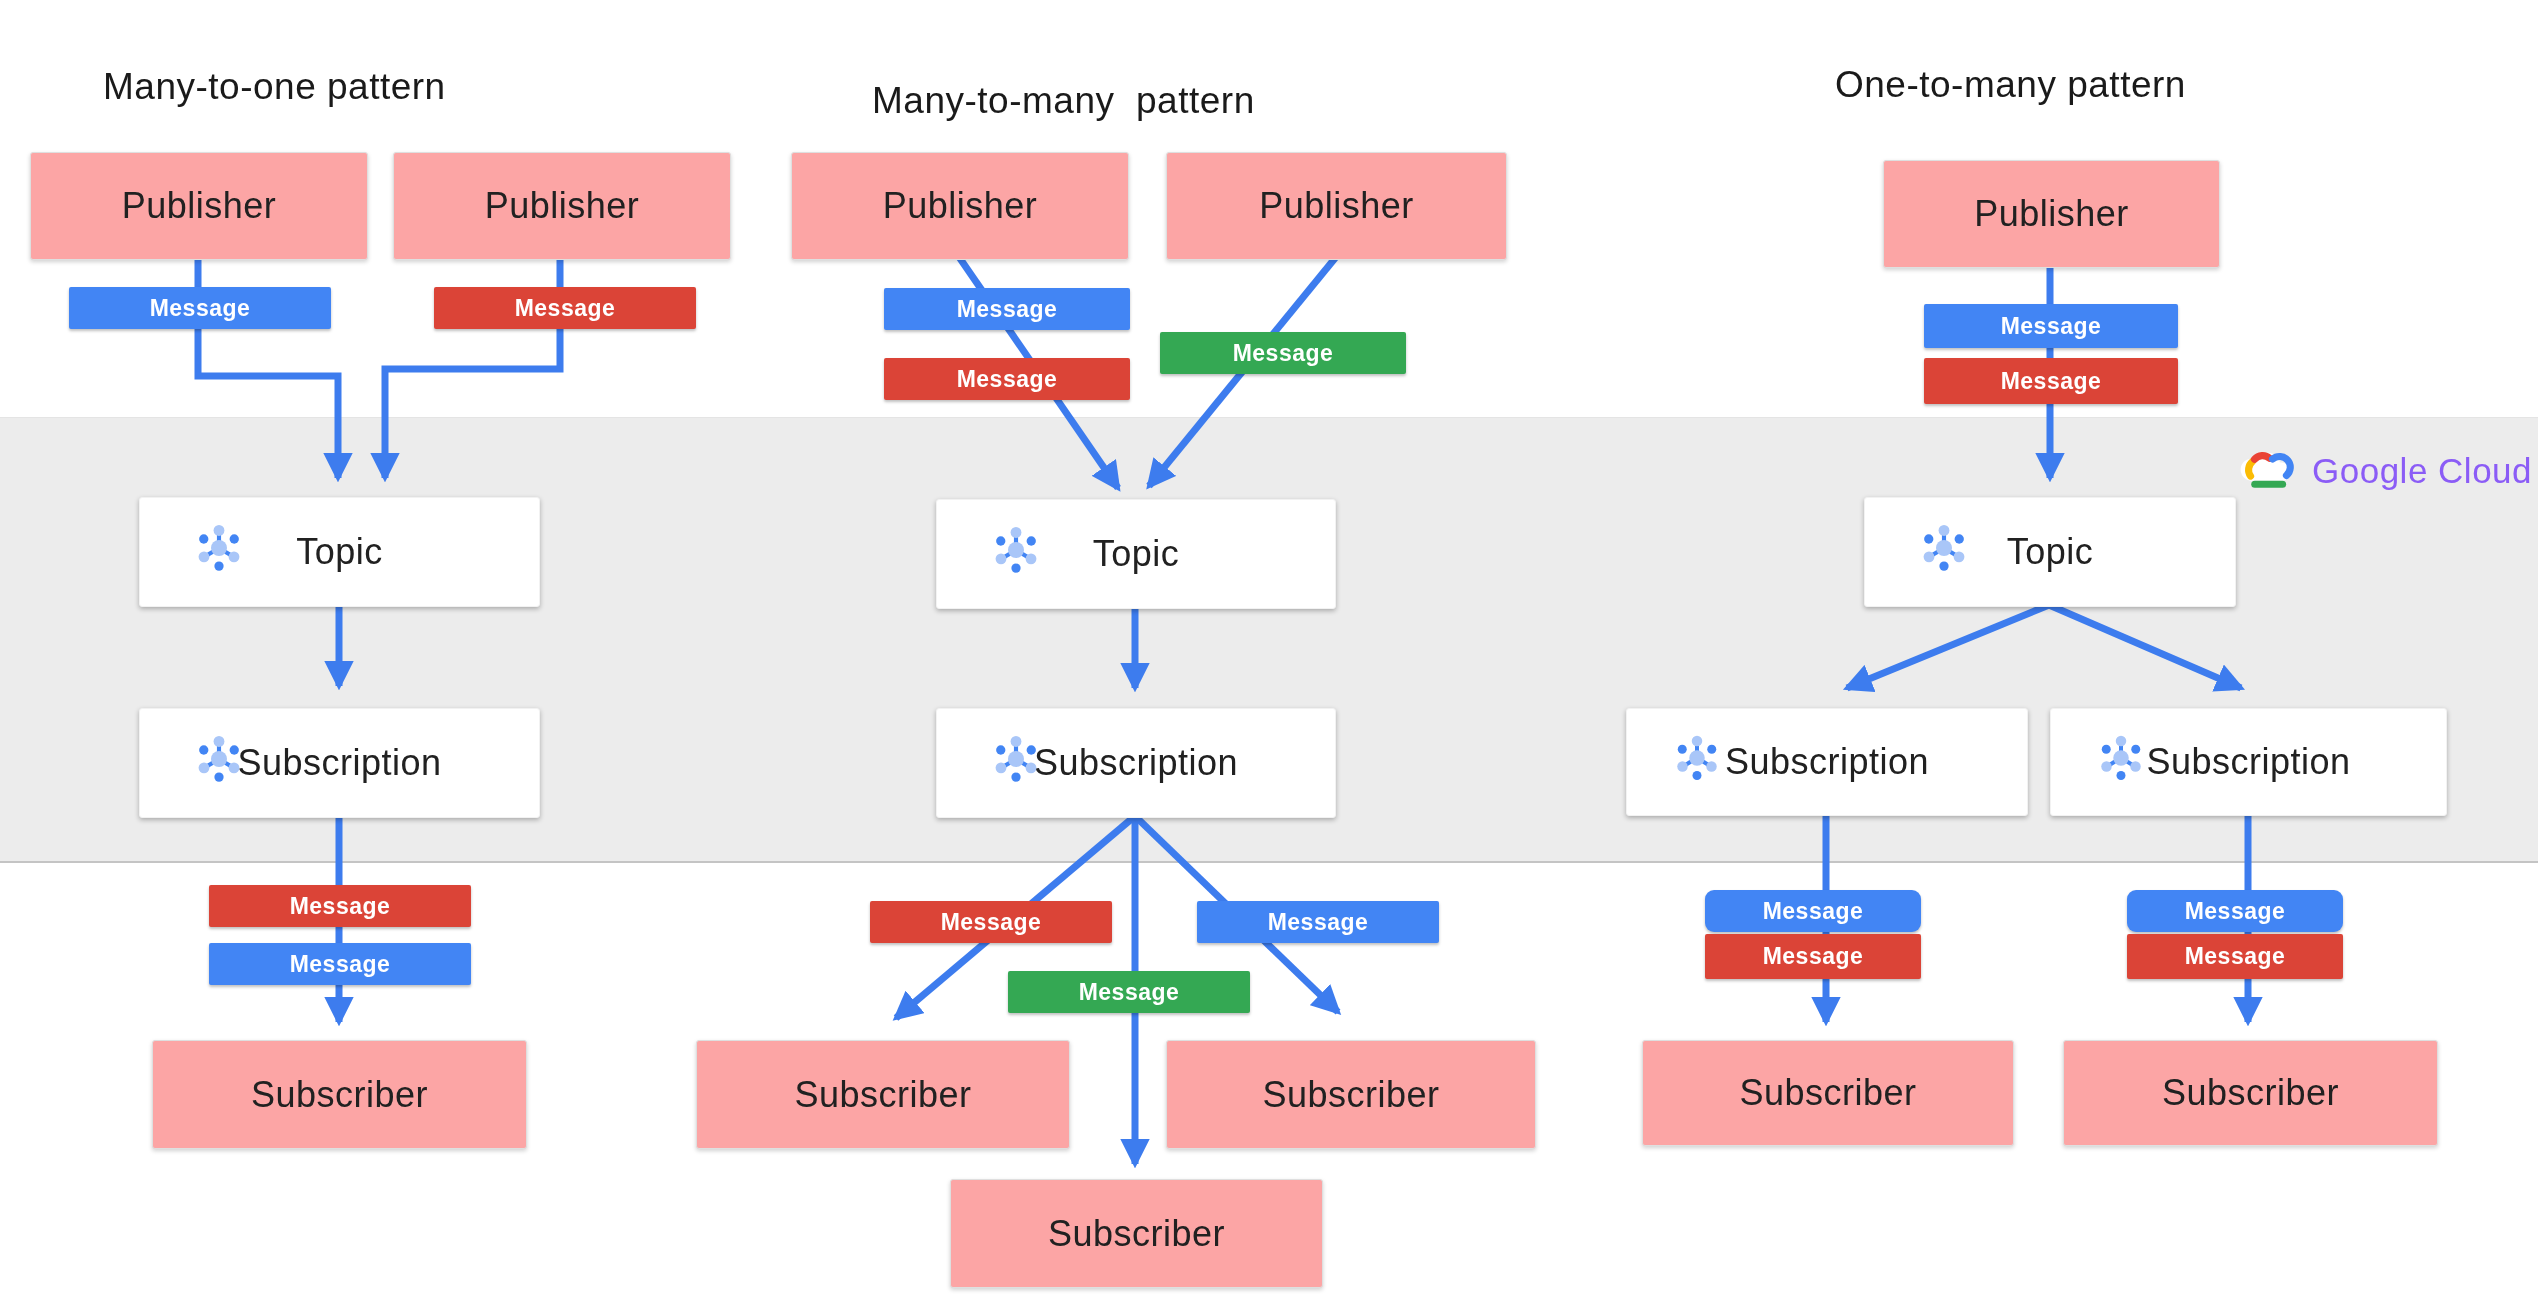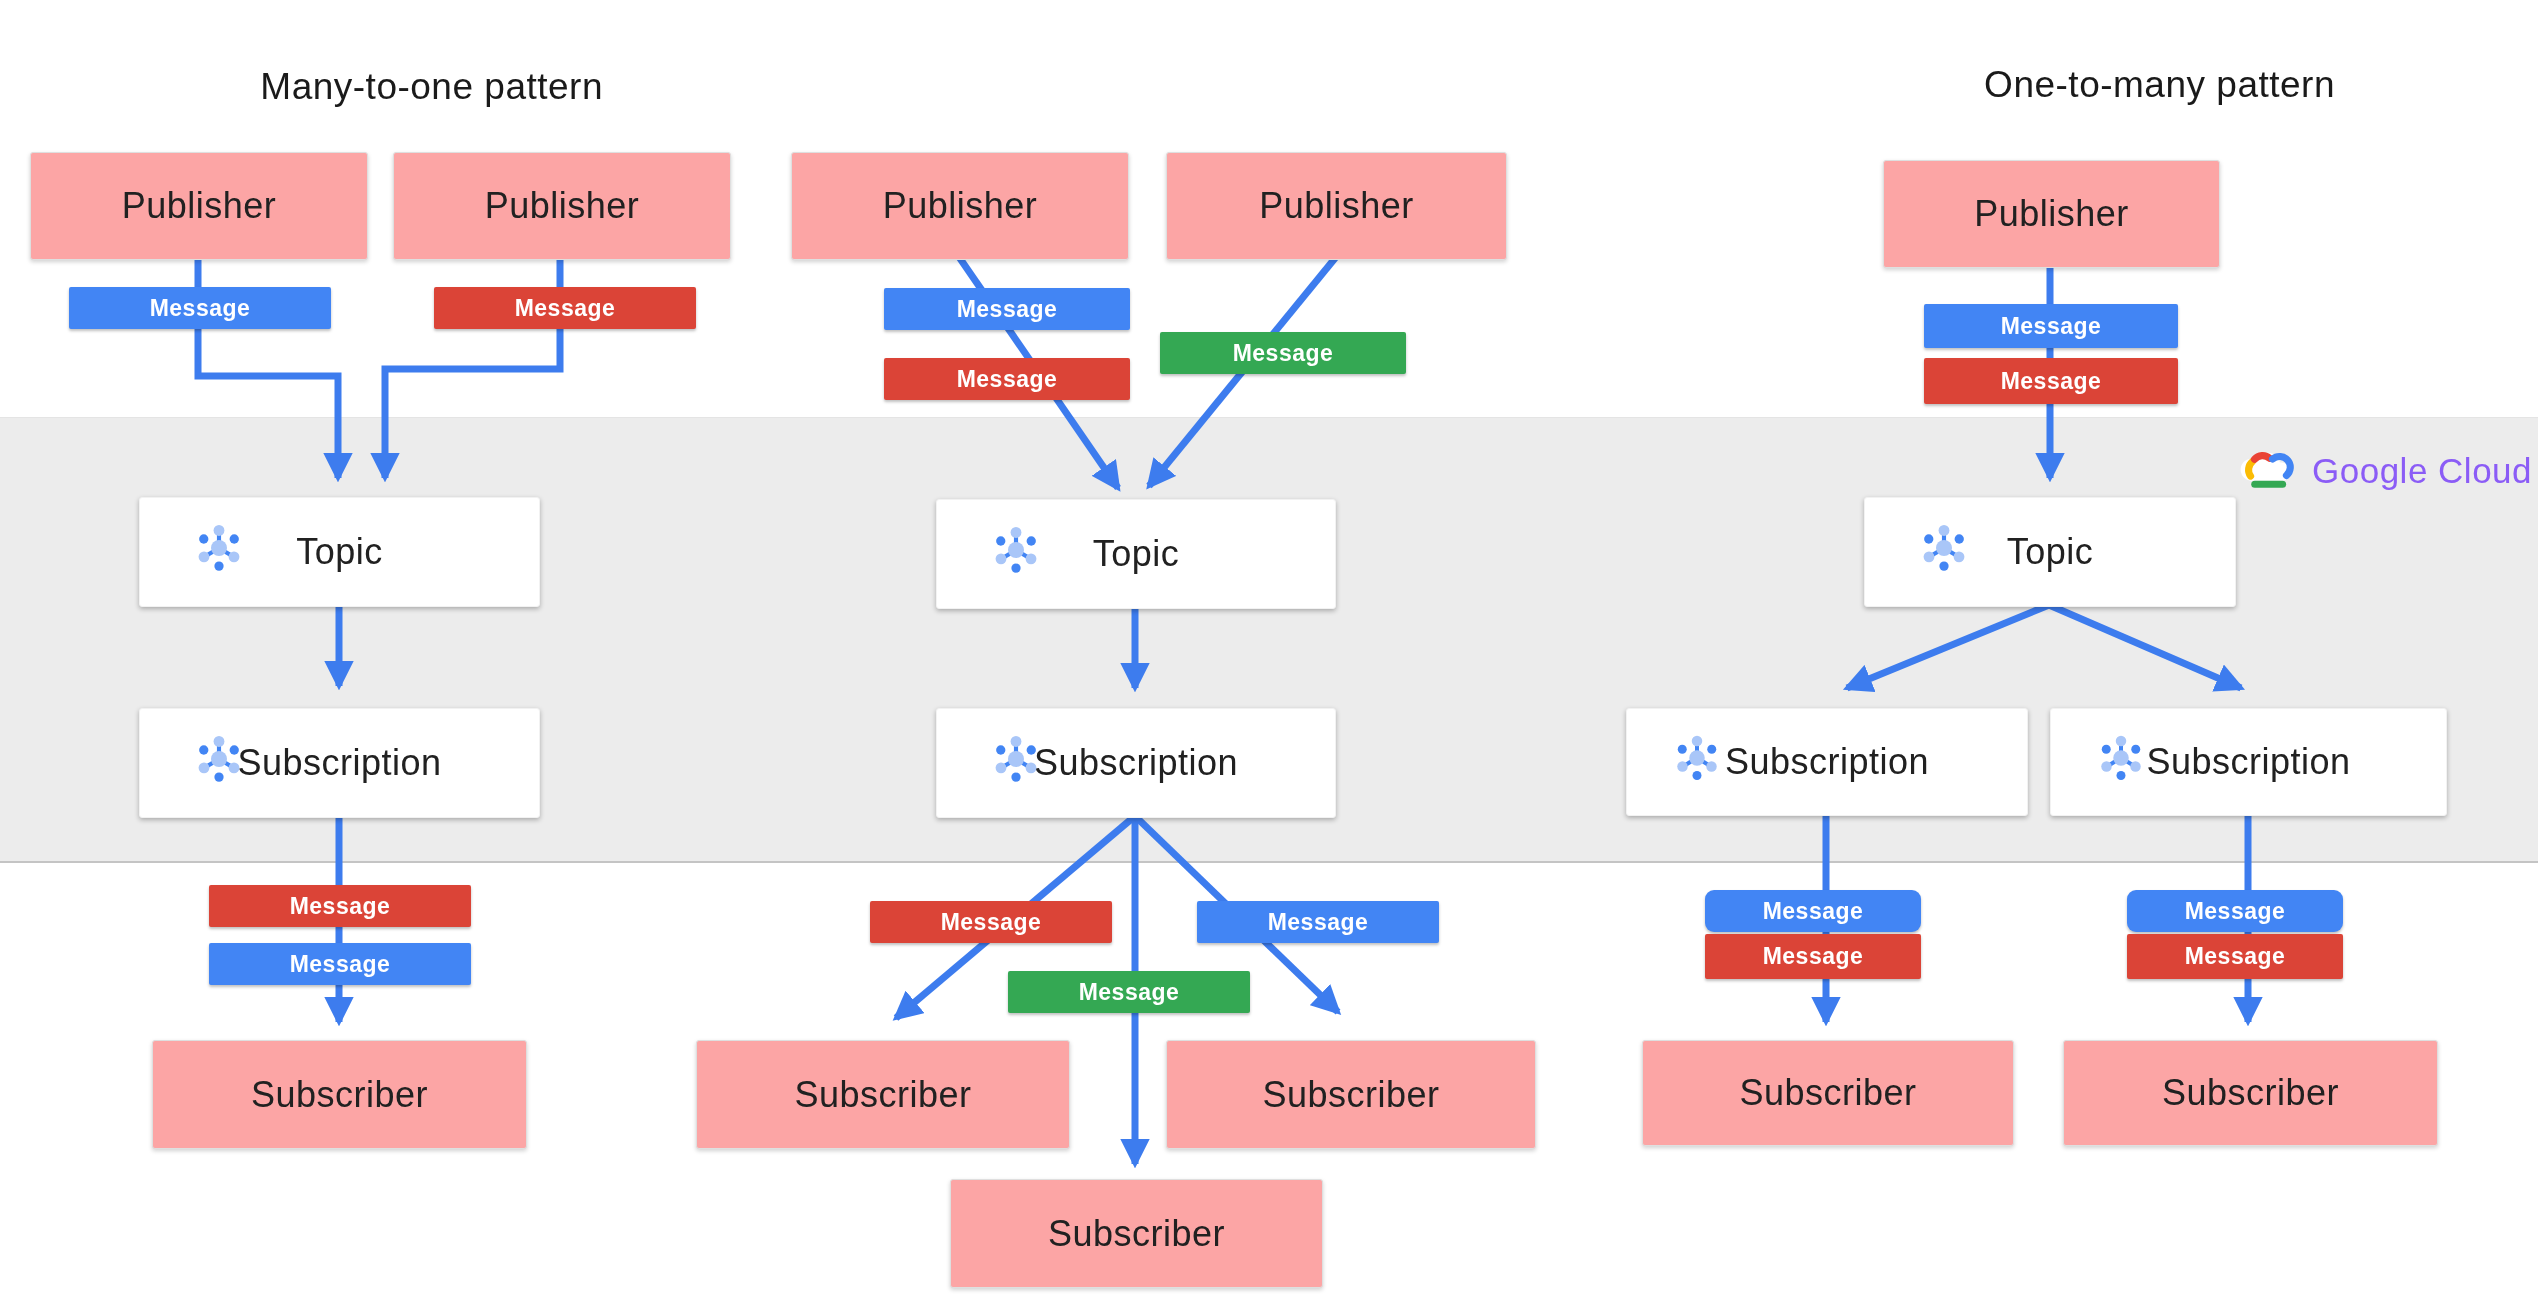--- a/index.html
+++ b/index.html
@@ -30,21 +30,21 @@
   .chip{
     position:absolute;display:flex;align-items:center;justify-content:center;
     height:42px;color:#ffffff;font-size:23px;font-weight:bold;letter-spacing:0.5px;
     z-index:3;border-radius:2px;box-shadow:0 2px 3px rgba(0,0,0,0.25);
   }
   .chip.blue{background:#4285F4;}
   .chip.red{background:#DB4437;}
   .chip.green{background:#34A853;}
   .chip.rounded{border-radius:9px;}
   .pattern-title{
-    position:absolute;text-align:right;font-size:37px;color:#1A1A1A;
+    position:absolute;text-align:left;font-size:37px;color:#1A1A1A;
     letter-spacing:0.5px;z-index:2;white-space:pre;
   }
   .logo{
     position:absolute;left:2238px;top:444px;display:flex;align-items:center;z-index:2;
   }
   .logo-text{font-size:35px;color:#8b5cf6;margin-left:12px;letter-spacing:0.5px;}
 </style>
 </head>
 <body>
 
@@ -140,20 +140,21 @@
     <span>Message</span>
   </div>
   <div class="chip blue" style="left:209px;top:943px;width:262px;">
     <span>Message</span>
   </div>
 
   <div class="box gray-box" style="left:152px;top:1040px;width:373px;height:107px;">
     <span>Subscriber</span>
   </div>
 
+  <div class="pattern-title" style="left:872px;top:80px;width:526px;">Many-to-many  pattern</div>
 
   <div class="box gray-box" style="left:791px;top:152px;width:336px;height:106px;">
     <span>Publisher</span>
   </div>
   <div class="box gray-box" style="left:1166px;top:152px;width:339px;height:106px;">
     <span>Publisher</span>
   </div>
 
   <div class="chip blue" style="left:884px;top:288px;width:246px;">
     <span>Message</span>

